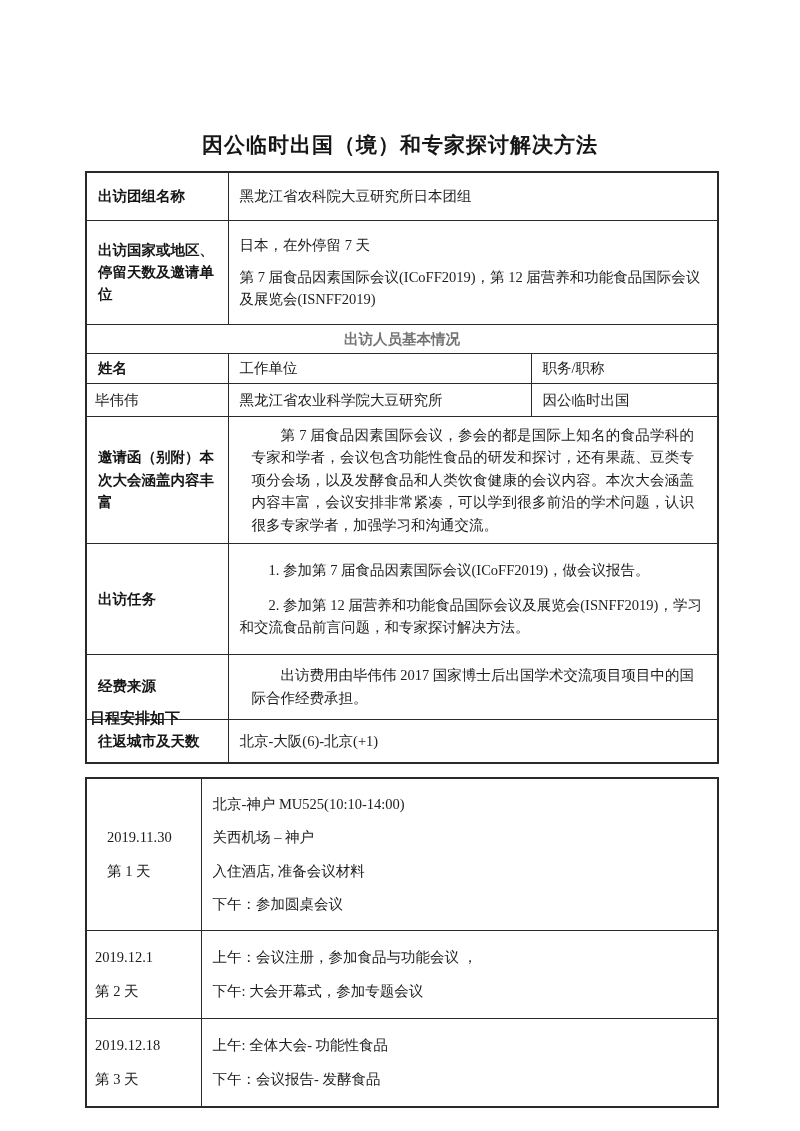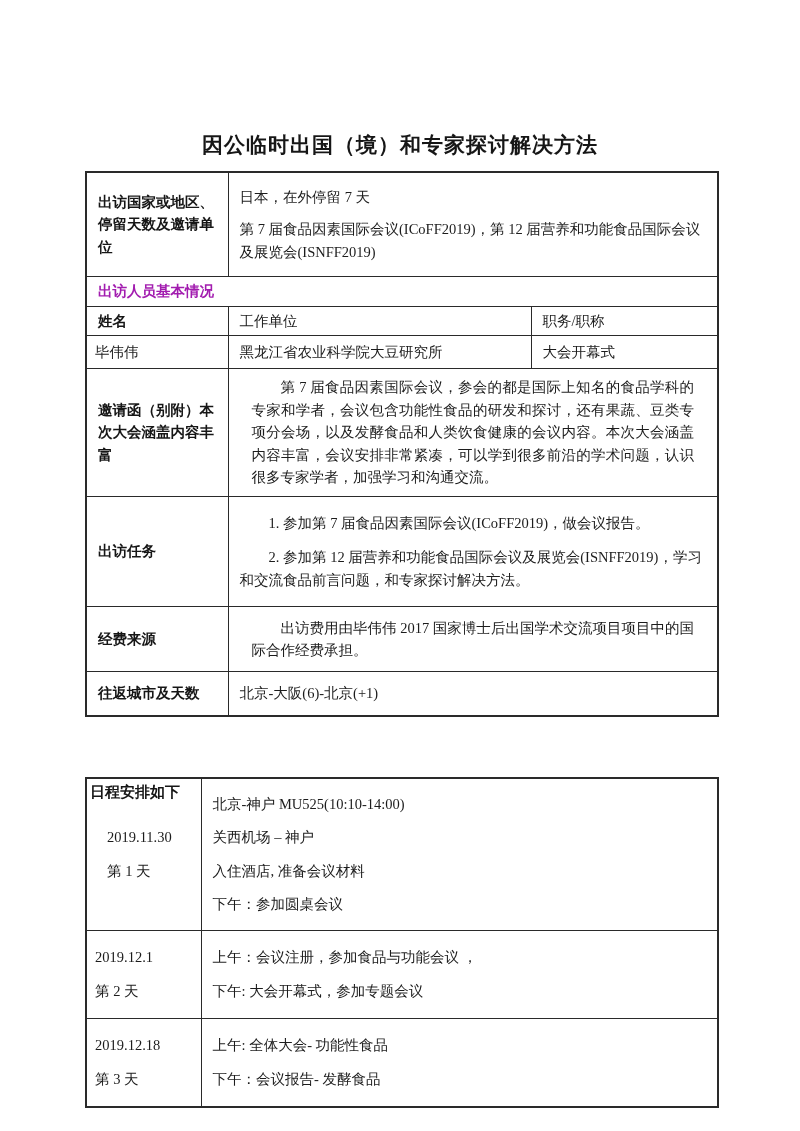--- a/index.html
+++ b/index.html
@@ -45,39 +45,40 @@
   .info-table { top: 171px; }
   td.label-cell {
     font-family: "Liberation Sans", sans-serif;
     font-weight: bold;
     padding: 3px 7px 3px 8px;
     font-size: 14.5px;
     line-height: 1.6;
     color: #161616;
   }
   td.section-header-cell {
+    text-align: center;
     font-family: "Liberation Sans", sans-serif;
     font-weight: bold;
     font-size: 14.5px;
-    color: #a21caf;
+    color: #737373;
   }
   td.content-cell p { margin: 6px 0; }
   td.content-cell.spread p { margin: 10px 0; }
   td.justify-cell {
     text-align: justify;
     line-height: 1.63;
     padding-top: 5px;
     padding-bottom: 5px;
   }
   td.justify-cell p { margin: 4px 12px; text-indent: 2em; }
   td.tasks-cell p { margin: 12px 0; text-indent: 2em; }
   .schedule-heading {
     position: absolute;
     left: 90px;
-    top: 783px;
+    top: 709px;
     margin: 0;
     font-family: "Liberation Sans", sans-serif;
     font-weight: bold;
     font-size: 15px;
     color: #161616;
   }
   .schedule-table { top: 777px; }
   .schedule-table td { vertical-align: middle; }
   td.date-cell p { margin: 12px 0; }
   td.sched-content p { margin: 11px 0; }
@@ -99,20 +100,26 @@
 
   <h1 class="doc-title">因公临时出国（境）和专家探讨解决方法</h1>
 
   <table class="grid info-table">
     <colgroup>
       <col style="width:142px">
       <col style="width:303px">
       <col style="width:187px">
     </colgroup>
     <tbody>
+      <tr class="r-h48">
+        <td class="label-cell">出访团组名称</td>
+        <td class="content-cell" colspan="2">
+          <p>黑龙江省农科院大豆研究所日本团组</p>
+        </td>
+      </tr>
 
       <tr class="r-h95">
         <td class="label-cell">出访国家或地区、停留天数及邀请单位</td>
         <td class="content-cell spread" colspan="2">
           <p>日本，在外停留 7 天</p>
           <p>第 7 届食品因素国际会议(ICoFF2019)，第 12 届营养和功能食品国际会议及展览会(ISNFF2019)</p>
         </td>
       </tr>
 
       <tr class="r-h28">
@@ -121,21 +128,21 @@
 
       <tr class="r-h27">
         <td class="label-cell">姓名</td>
         <td class="content-cell">工作单位</td>
         <td class="content-cell">职务/职称</td>
       </tr>
 
       <tr class="r-h33">
         <td class="content-cell" style="padding-left:8px">毕伟伟</td>
         <td class="content-cell">黑龙江省农业科学院大豆研究所</td>
-        <td class="content-cell">大会开幕式</td>
+        <td class="content-cell">因公临时出国</td>
       </tr>
 
       <tr class="r-h98">
         <td class="label-cell">邀请函（别附）本次大会涵盖内容丰富</td>
         <td class="content-cell justify-cell" colspan="2">
           <p>第 7 届食品因素国际会议，参会的都是国际上知名的食品学科的专家和学者，会议包含功能性食品的研发和探讨，还有果蔬、豆类专项分会场，以及发酵食品和人类饮食健康的会议内容。本次大会涵盖内容丰富，会议安排非常紧凑，可以学到很多前沿的学术问题，认识很多专家学者，加强学习和沟通交流。</p>
         </td>
       </tr>
 
       <tr class="r-h98">

